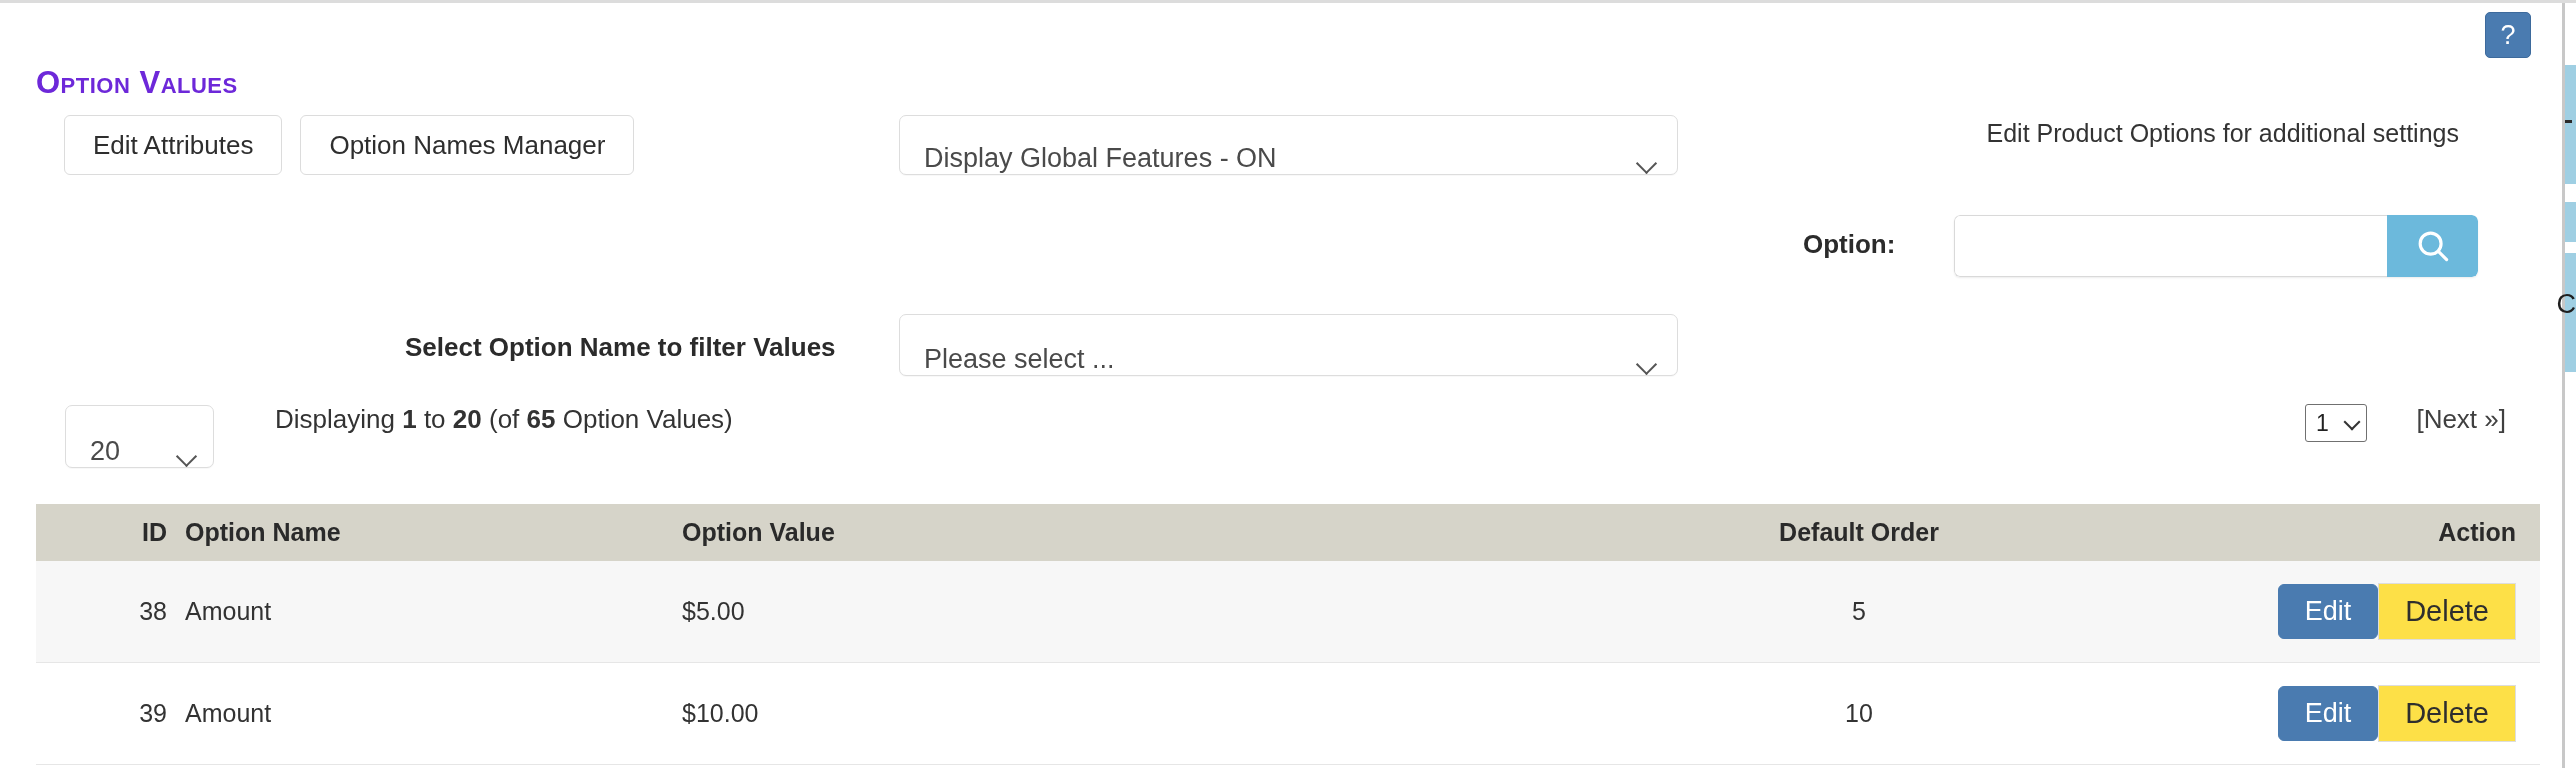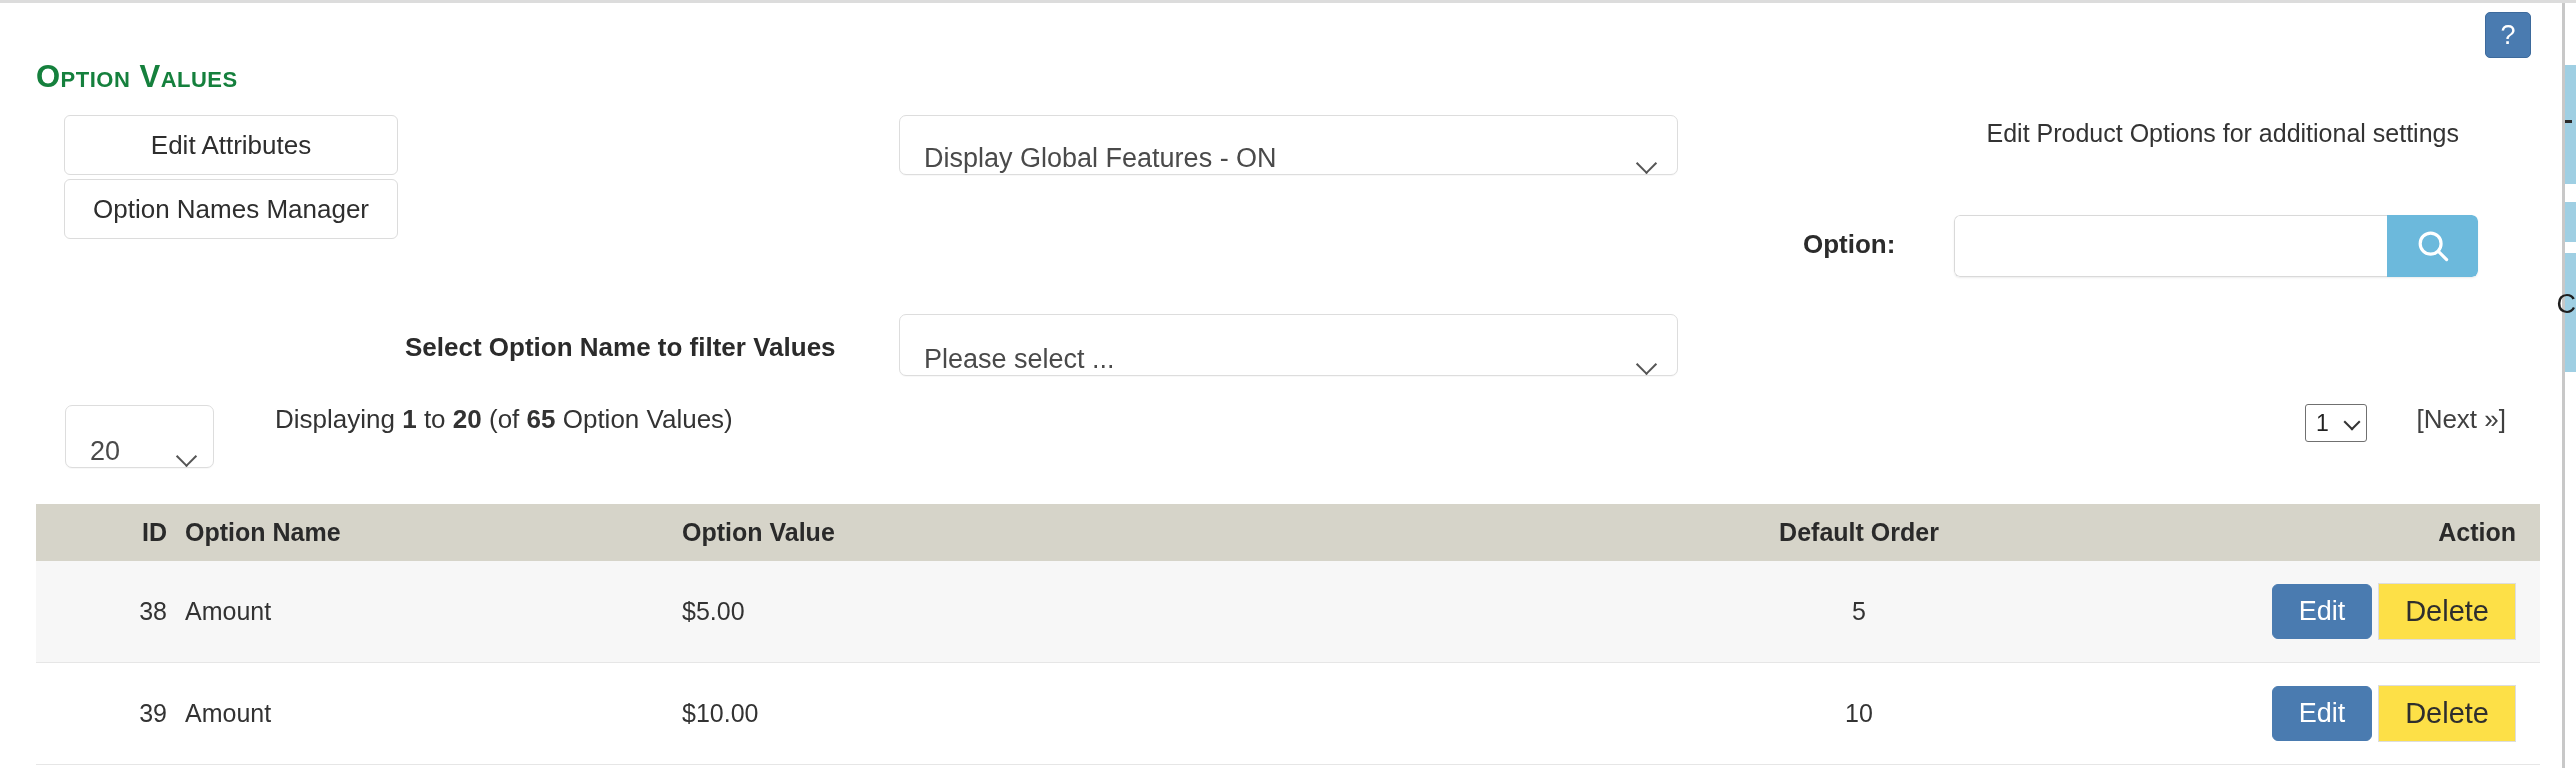--- a/index.html
+++ b/index.html
@@ -54,30 +54,30 @@
     font-size: 27px;
     line-height: 44px;
     text-align: center;
     cursor: pointer;
     z-index: 6;
   }
 
   
   .page-title {
     position: absolute;
-    left: 36px; top: 56px;
+    left: 36px; top: 62px;
     font-size: 31px;
     font-weight: bold;
     font-variant: small-caps;
     letter-spacing: 0.5px;
-    color: #15803d;
-  }
-
-  
-  .btn-row { position: absolute; left: 64px; top: 112px; display: flex; gap: 4px; flex-direction: column; }
+    color: #6d28d9;
+  }
+
+  
+  .btn-row { position: absolute; left: 64px; top: 112px; display: flex; gap: 18px; }
   .lt-btn {
     height: 60px;
     padding: 0 28px;
     background: #ffffff;
     border: 1px solid #dcdcdc;
     border-radius: 6px;
     font-size: 26px;
     color: #2e2e2e;
     line-height: 58px;
     cursor: pointer;
@@ -251,21 +251,21 @@
     color: #333333;
   }
   .t-body-row.alt { background: #f7f7f7; }
   .c-id      { width: 149px; text-align: right; padding-right: 18px; }
   .c-name    { width: 497px; text-align: left; }
   .c-value   { width: 874px; text-align: left; }
   .c-order   { width: 606px; text-align: center; }
   .c-action  { flex: 1 1 auto; text-align: right; padding-right: 24px; }
   .t-head .c-order { text-align: center; }
 
-  .act-wrap { display: inline-flex; gap: 6px; align-items: center; }
+  .act-wrap { display: inline-flex; gap: 0; align-items: center; }
   .btn-edit {
     background: #4a7bb0;
     border: 1px solid #4a7bb0;
     border-radius: 6px;
     color: #ffffff;
     font-size: 27px;
     padding: 11px 26px;
     cursor: pointer;
     font-family: "Liberation Sans", sans-serif;
   }

